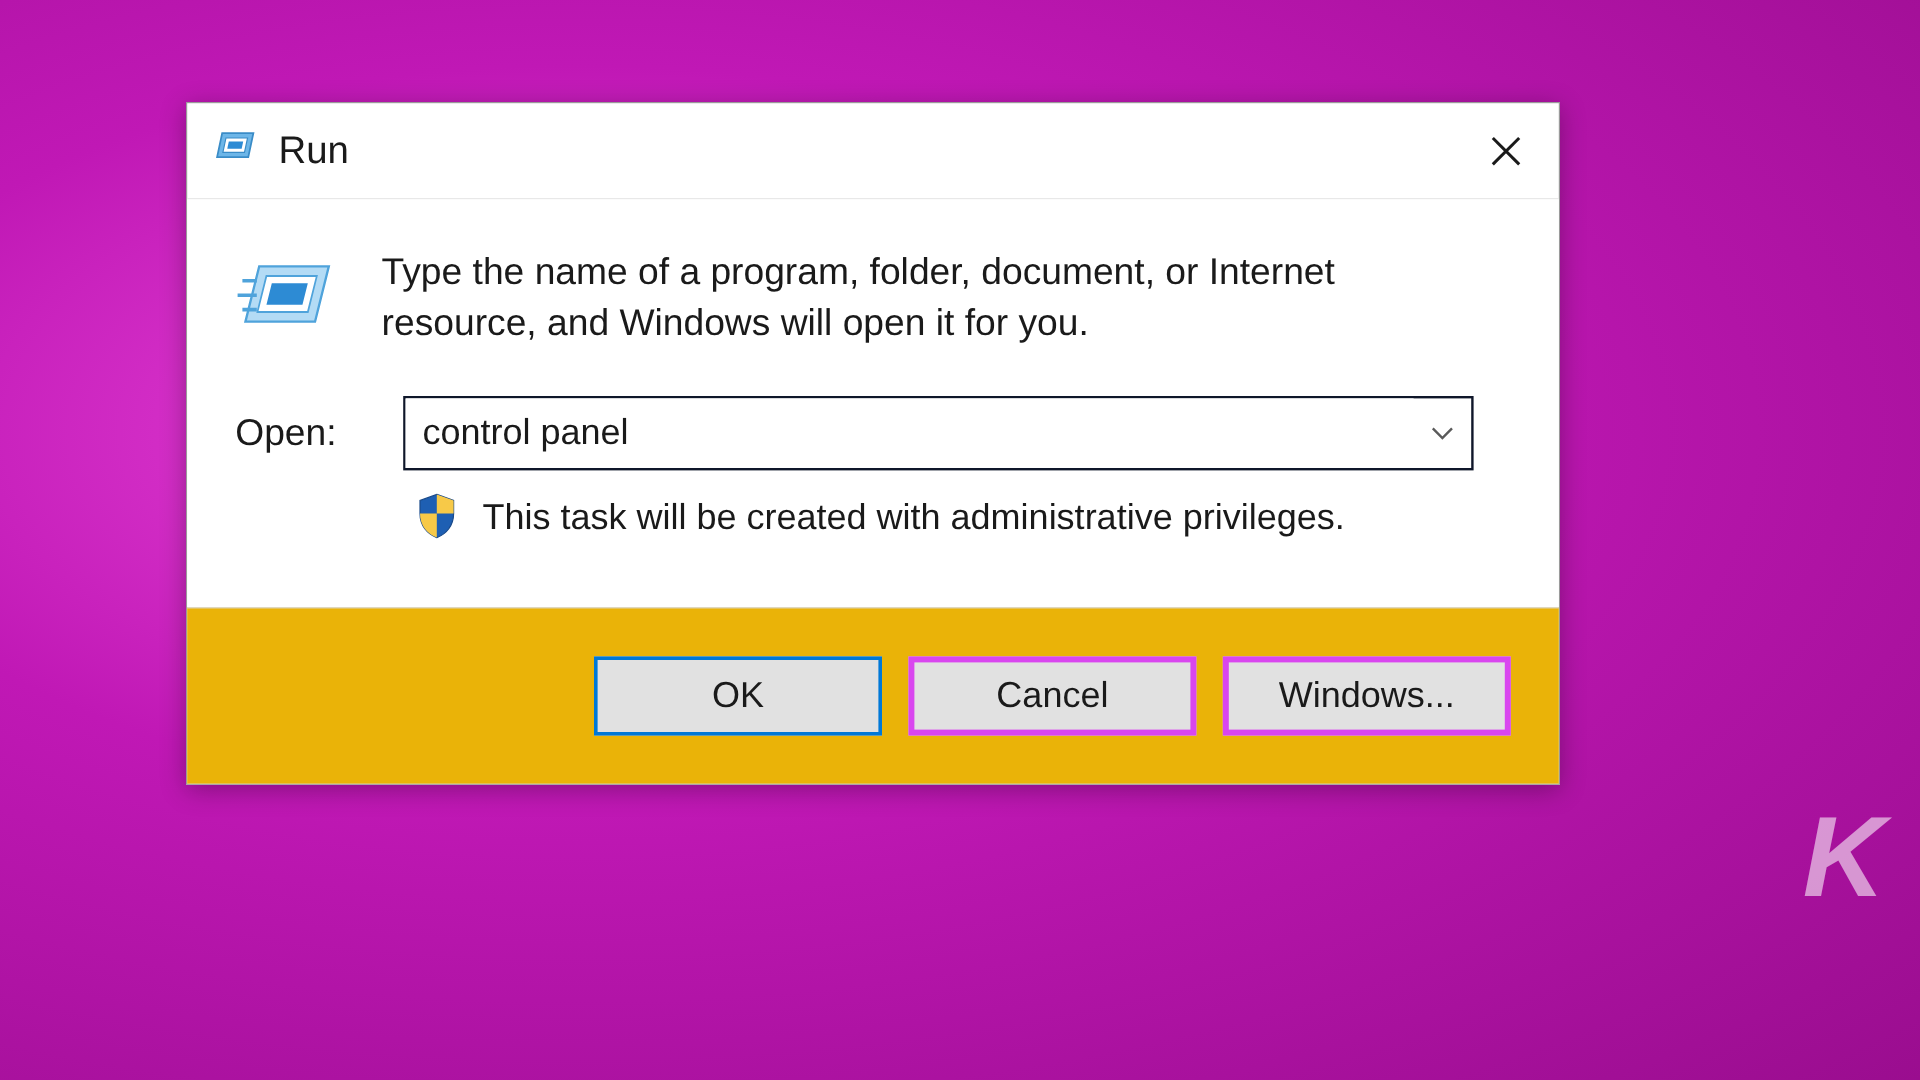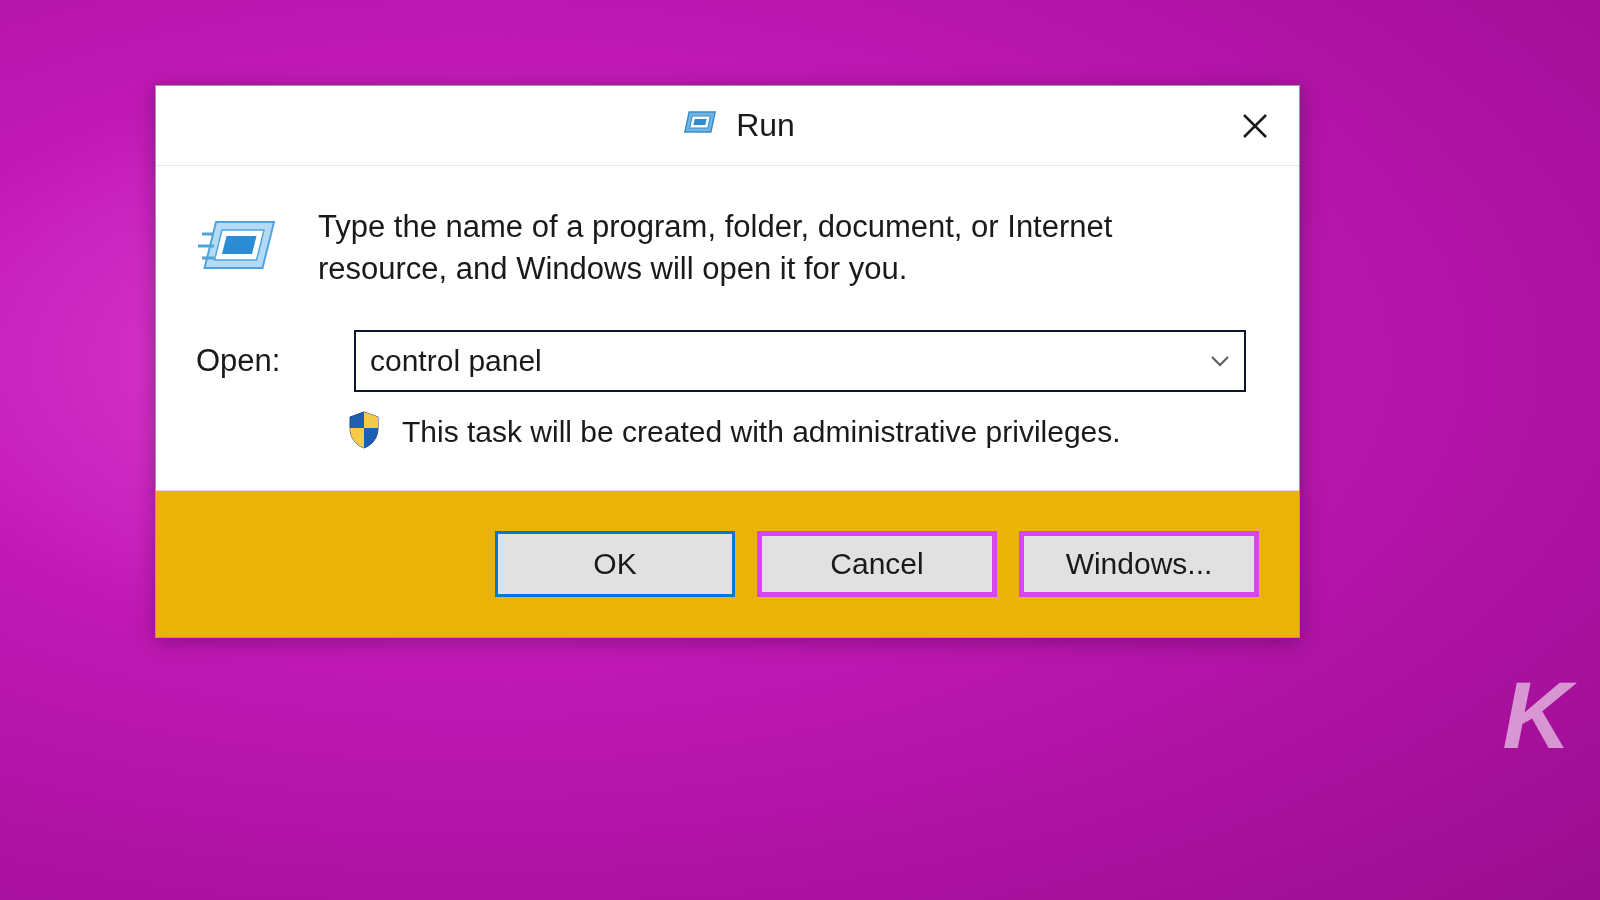--- a/index.html
+++ b/index.html
@@ -20,21 +20,20 @@
       border: 1px solid #9a9a9a;
       box-shadow: 0 4px 20px rgba(0,0,0,0.3);
     }
     .titlebar {
       height: 80px;
       display: flex;
       align-items: center;
       padding: 0 0 0 24px;
       border-bottom: 1px solid #e8e8e8;
       position: relative;
-      justify-content: center;
     }
     .titlebar-icon {
       margin-right: 16px;
     }
     .title-text {
       font-size: 32px;
       color: #1a1a1a;
       font-weight: 400;
     }
     .close-btn {
@@ -43,21 +42,21 @@
       top: 50%;
       transform: translateY(-50%);
       width: 48px;
       height: 48px;
       display: flex;
       align-items: center;
       justify-content: center;
       cursor: pointer;
     }
     .body-area {
-      padding: 40px 40px 16px 40px;
+      padding: 40px 40px 31px 40px;
       background: #fff;
     }
     .instruction-row {
       display: flex;
       align-items: flex-start;
       gap: 30px;
       margin-bottom: 40px;
     }
     .run-large-icon {
       flex-shrink: 0;
@@ -65,21 +64,21 @@
     }
     .instruction-text {
       font-size: 31px;
       color: #1a1a1a;
       line-height: 1.35;
       max-width: 870px;
     }
     .open-row {
       display: flex;
       align-items: center;
-      gap: 58px;
+      gap: 40px;
       padding-left: 0;
       margin-bottom: 18px;
     }
     .open-label {
       font-size: 31px;
       color: #1a1a1a;
       min-width: 100px;
     }
     .combo {
       flex: 1;

